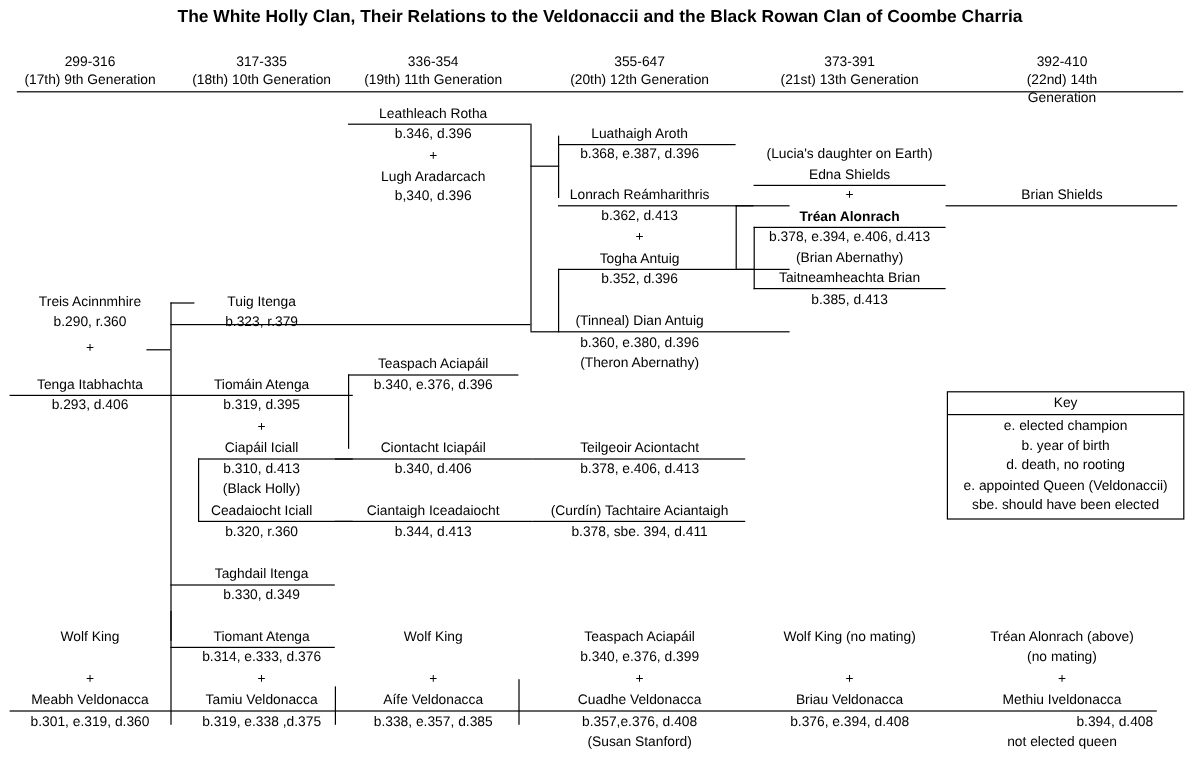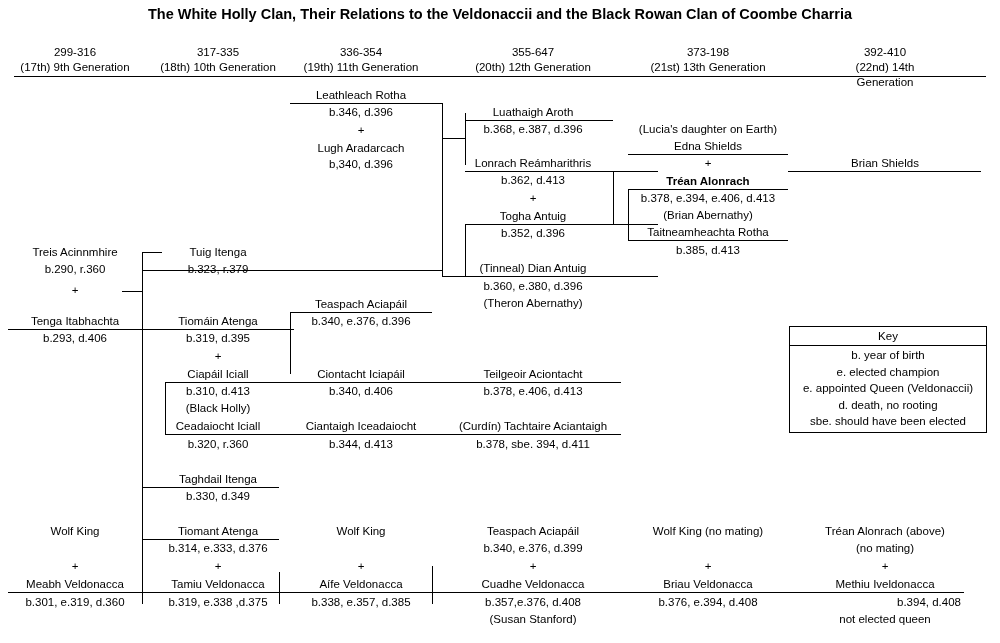--- a/index.html
+++ b/index.html
@@ -56,21 +56,21 @@
   </div>
   <div class="genhead" style="left:361px;top:45px;">
     <div class="years">336-354</div>
     <div class="gen">(19th) 11th Generation</div>
   </div>
   <div class="genhead" style="left:533px;top:45px;">
     <div class="years">355-647</div>
     <div class="gen">(20th) 12th Generation</div>
   </div>
   <div class="genhead" style="left:708px;top:45px;">
-    <div class="years">373-198</div>
+    <div class="years">373-391</div>
     <div class="gen">(21st) 13th Generation</div>
   </div>
   <div class="genhead" style="left:885px;top:45px;">
     <div class="years">392-410</div>
     <div class="gen">(22nd) 14th Generation</div>
   </div>
 
   <div class="hr" style="left:14px;top:76px;width:972px;"></div>
 
   <div class="t ctr" style="left:361px;top:88px;">Leathleach Rotha</div>
@@ -106,21 +106,21 @@
   <div class="vr" style="left:442px;top:175px;height:101px;"></div>
 
   <div class="t ctr" style="left:708px;top:122px;">(Lucia's daughter on Earth)</div>
   <div class="t ctr" style="left:708px;top:139px;">Edna Shields</div>
   <div class="hr" style="left:628px;top:154px;width:160px;"></div>
   <div class="t ctr" style="left:708px;top:156px;">+</div>
   <div class="t ctr" style="left:708px;top:174px;font-weight:bold;">Tréan Alonrach</div>
   <div class="hr" style="left:628px;top:189px;width:160px;"></div>
   <div class="t ctr" style="left:708px;top:191px;">b.378, e.394, e.406, d.413</div>
   <div class="t ctr" style="left:708px;top:208px;">(Brian Abernathy)</div>
-  <div class="t ctr" style="left:708px;top:225px;">Taitneamheachta Rotha</div>
+  <div class="t ctr" style="left:708px;top:225px;">Taitneamheachta Brian</div>
   <div class="hr" style="left:628px;top:240px;width:160px;"></div>
   <div class="t ctr" style="left:708px;top:243px;">b.385, d.413</div>
 
   <div class="vr" style="left:628px;top:189px;height:52px;"></div>
   <div class="hr" style="left:613px;top:171px;width:15px;"></div>
   <div class="hr" style="left:613px;top:224px;width:15px;"></div>
   <div class="vr" style="left:613px;top:171px;height:53px;"></div>
 
   <div class="t ctr" style="left:885px;top:156px;">Brian Shields</div>
   <div class="hr" style="left:788px;top:171px;width:193px;"></div>
@@ -174,24 +174,24 @@
   <div class="hr" style="left:444px;top:382px;width:177px;"></div>
   <div class="t ctr" style="left:533px;top:384px;">b.378, e.406, d.413</div>
 
   <div class="t ctr" style="left:533px;top:419px;">(Curdín) Tachtaire Aciantaigh</div>
   <div class="hr" style="left:444px;top:434px;width:177px;"></div>
   <div class="t ctr" style="left:533px;top:437px;">b.378, sbe. 394, d.411</div>
 
   <div class="keybox">
     <div class="ktitle">Key</div>
     <div class="kbody">
+      <div>e. elected champion</div>
       <div>b. year of birth</div>
-      <div>e. elected champion</div>
+      <div>d. death, no rooting</div>
       <div>e. appointed Queen (Veldonaccii)</div>
-      <div>d. death, no rooting</div>
       <div>sbe. should have been elected</div>
     </div>
   </div>
 
   <div class="t ctr" style="left:75px;top:524px;">Wolf King</div>
   <div class="t ctr" style="left:75px;top:559px;">+</div>
   <div class="t ctr" style="left:75px;top:577px;">Meabh Veldonacca</div>
   <div class="t ctr" style="left:75px;top:595px;">b.301, e.319, d.360</div>
 
   <div class="t ctr" style="left:218px;top:524px;">Tiomant Atenga</div>

